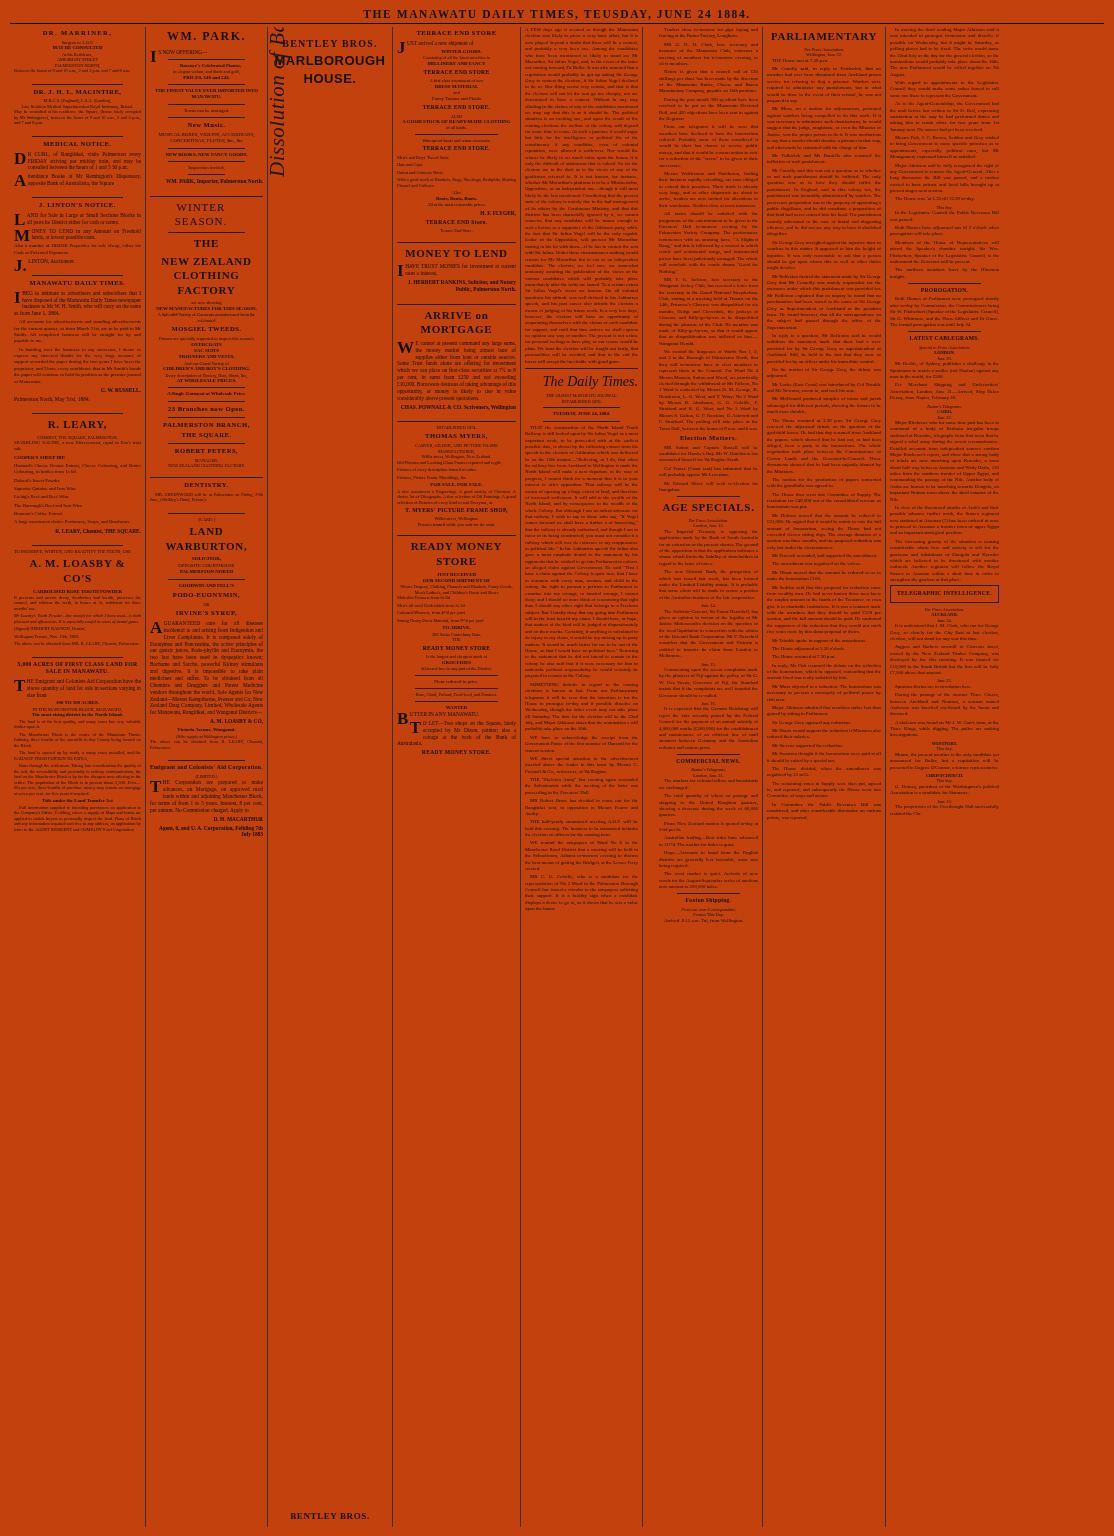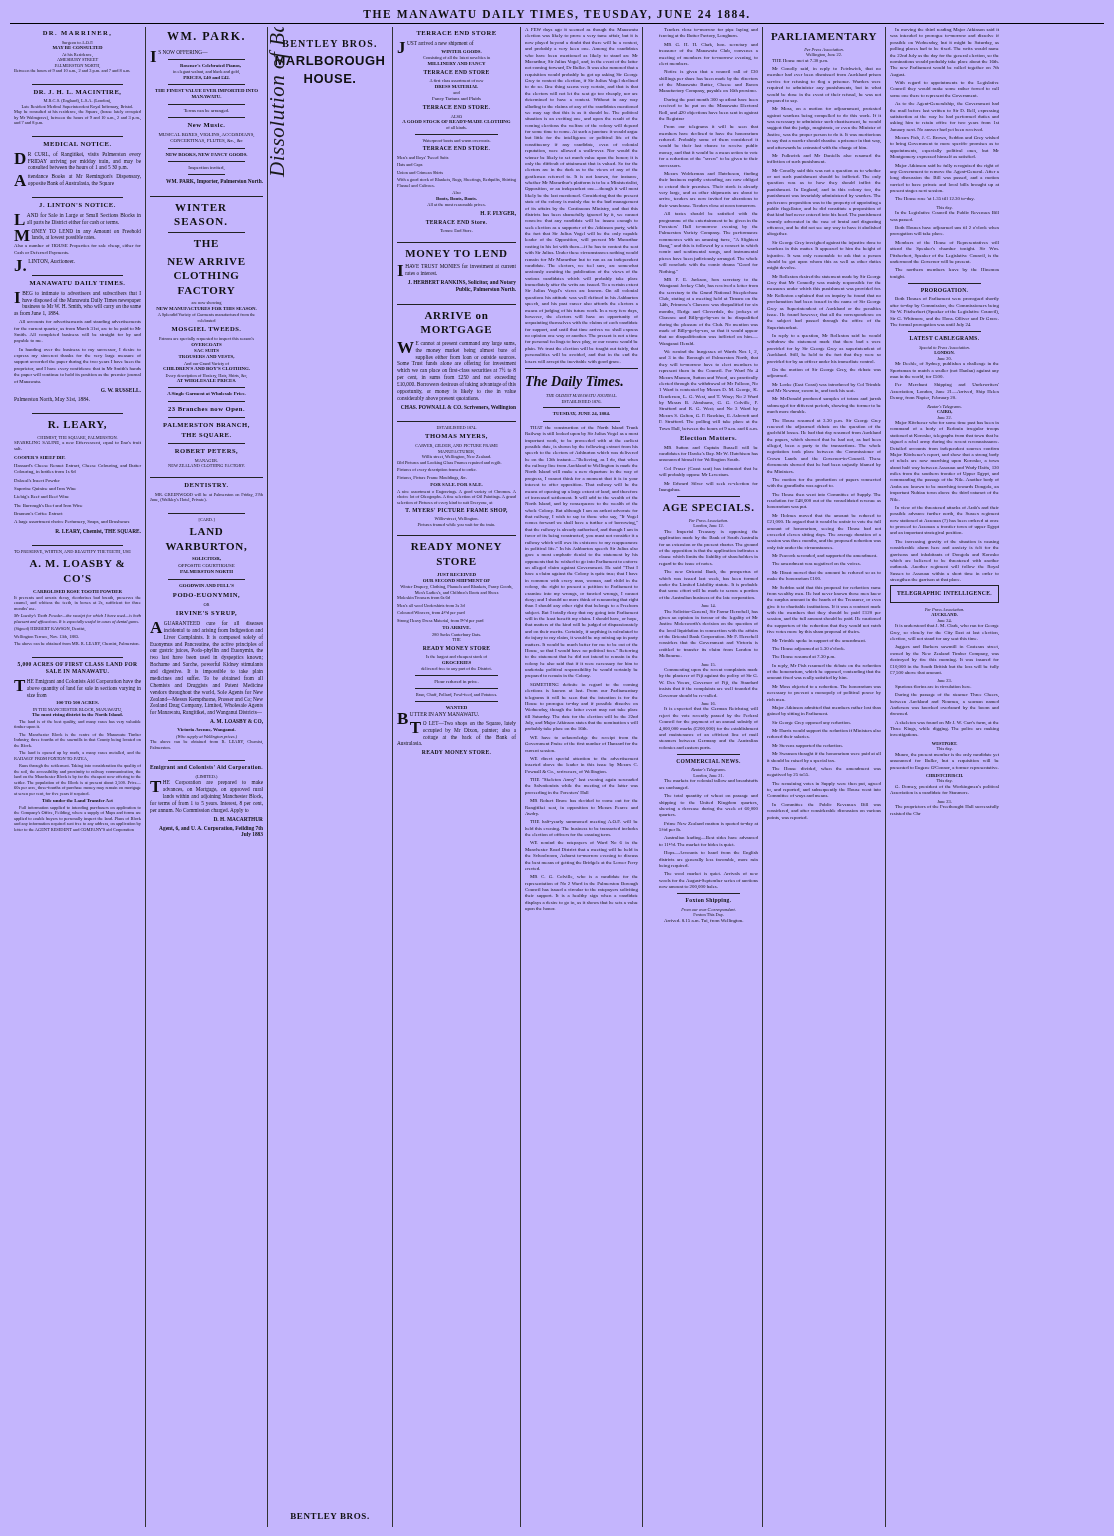--- a/index.html
+++ b/index.html
@@ -13,21 +13,21 @@
     font-family: "Liberation Serif", serif;
     color: #111;
     overflow: hidden;
   }
   .page {
     position: relative;
     width: 1114px;
     height: 1536px;
     box-sizing: border-box;
     padding: 8px 10px 6px 10px;
-    background: #c4b5fd;
+    background: #c2410c;
   }
   .masthead {
     text-align: center;
     font-family: "Liberation Serif", serif;
     font-size: 11.5px;
     letter-spacing: 1.6px;
     font-weight: bold;
     padding-bottom: 3px;
     border-bottom: 1.2px solid #000;
     margin-bottom: 3px;
@@ -82,21 +82,21 @@
     text-align: center;
     font-size: 12px;
     font-weight: bold;
     letter-spacing: 1.5px;
     margin: 2px 0 4px 0;
     font-family: "Liberation Serif", serif;
   }
   .hd-lg {
     text-align: center;
     font-size: 11px;
-    font-weight: bold;
+    font-weight: normal;
     letter-spacing: 1px;
     margin: 2px 11px 3px 0;
   }
   .hd-md {
     text-align: center;
     font-size: 11px;
     font-weight: bold;
     letter-spacing: 0.7px;
     margin: 2px 0 3px 0;
   }
@@ -184,23 +184,23 @@
     position: absolute;
     bottom: 4px;
     left: 0;
     width: 100%;
     text-align: center;
     font-size: 9px;
     font-weight: bold;
     letter-spacing: 0.6px;
   }
   .daily-times-head {
-    text-align: left;
+    text-align: right;
     font-size: 14px;
-    font-weight: bold;
+    font-weight: normal;
     font-style: italic;
     font-family: "Liberation Serif", serif;
     margin: 4px 0 2px 0;
   }
   .bold { font-weight: bold; }
   .spaced { letter-spacing: 1.4px; }
   .item-list { font-size: 4.8px; line-height: 1.32; margin: 0 0 2px 0; }
 </style>
 </head>
 <body>
@@ -315,21 +315,21 @@
         <hr class="rule">
         <div class="ctr small">Inspection invited,</div>
         <hr class="rule-short">
         <div class="sig">WM. PARK, Importer, Palmerston North.</div>
       </div>
       <hr class="rule-full">
       <div class="ad">
         <div class="hd-lg">WINTER SEASON.</div>
         <hr class="rule">
         <div class="hd-md">THE</div>
-        <div class="hd-md">NEW ARRIVE CLOTHING FACTORY</div>
+        <div class="hd-md">NEW ZEALAND CLOTHING FACTORY</div>
         <div class="ctr tiny">are now showing</div>
         <div class="ctr small bold">NEW MANUFACTURES FOR THIS SEASON.</div>
         <div class="ctr tiny">A Splendid Variety of Garments manufactured from the celebrated</div>
         <div class="hd-sm">MOSGIEL TWEEDS.</div>
         <div class="ctr tiny">Patrons are specially requested to inspect this season's</div>
         <div class="ctr small bold">OVERCOATS</div>
         <div class="ctr small bold">SAC SUITS</div>
         <div class="ctr small bold">TROUSERS AND VESTS,</div>
         <div class="ctr tiny">And our Grand Variety of</div>
         <div class="ctr small bold">CHILDREN'S AND BOY'S CLOTHING.</div>

